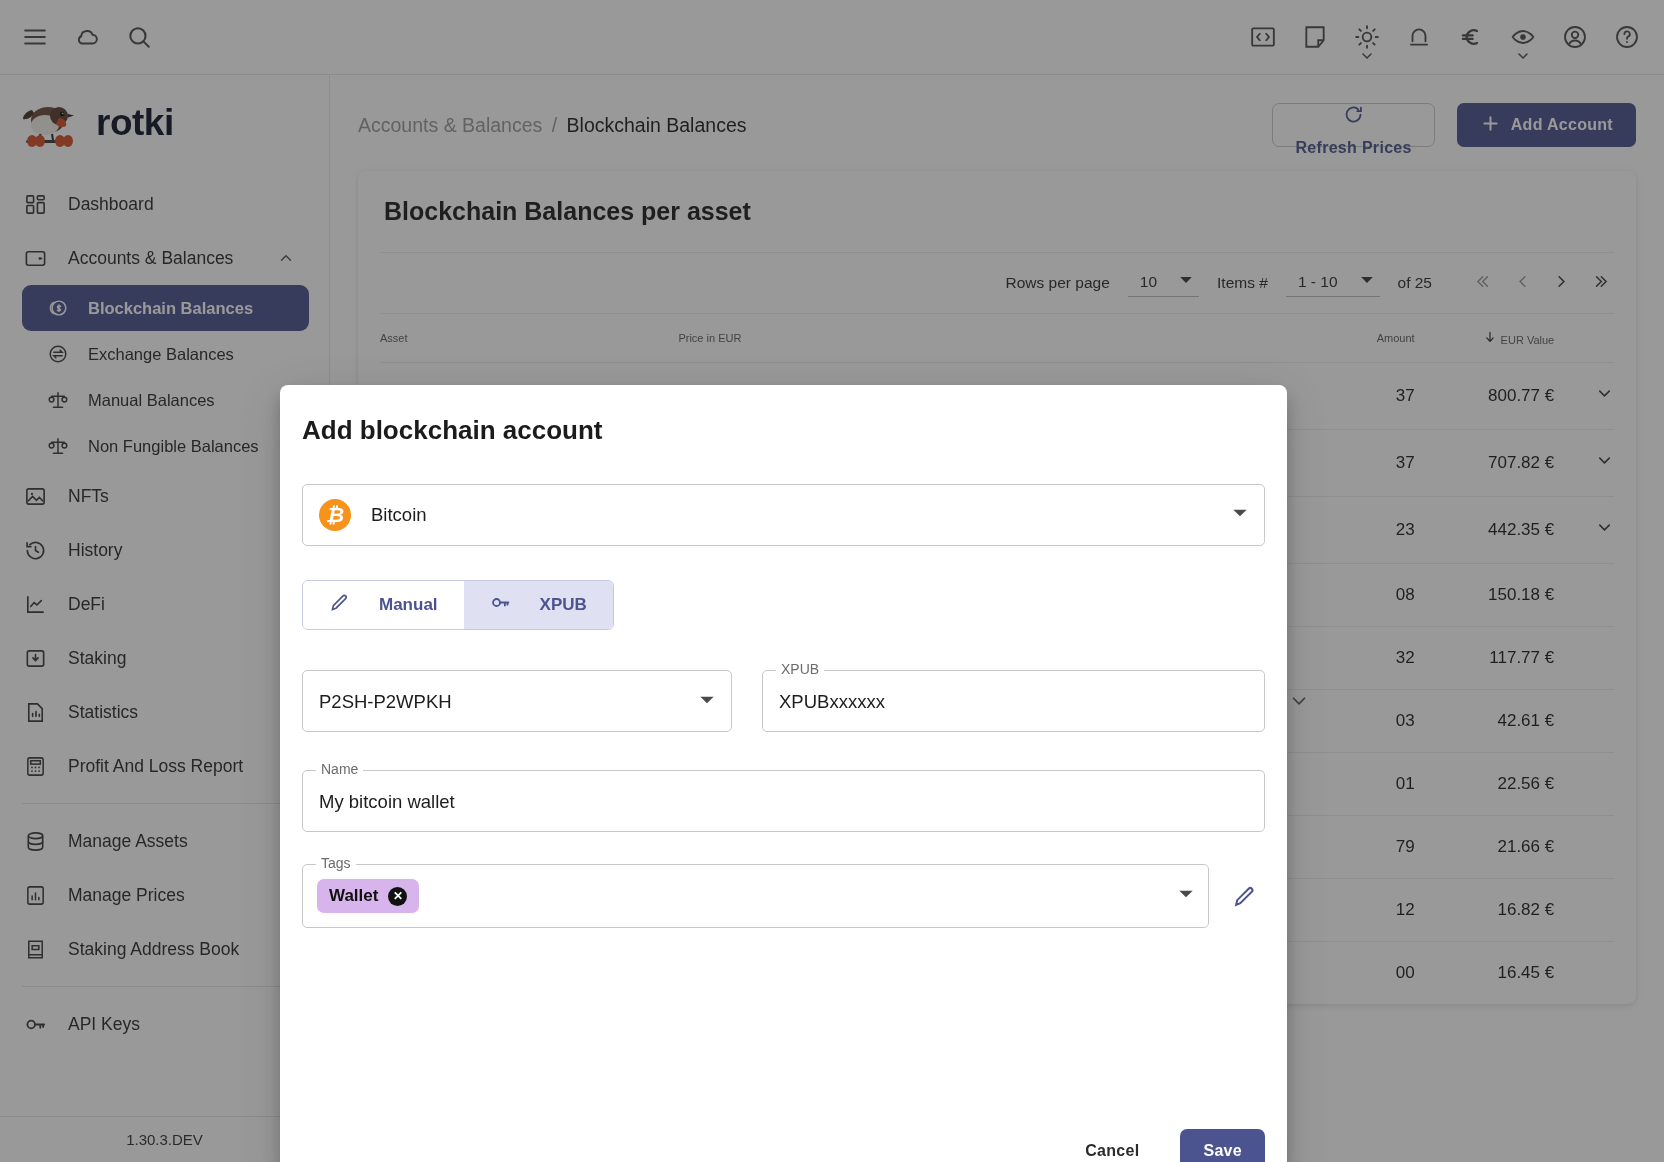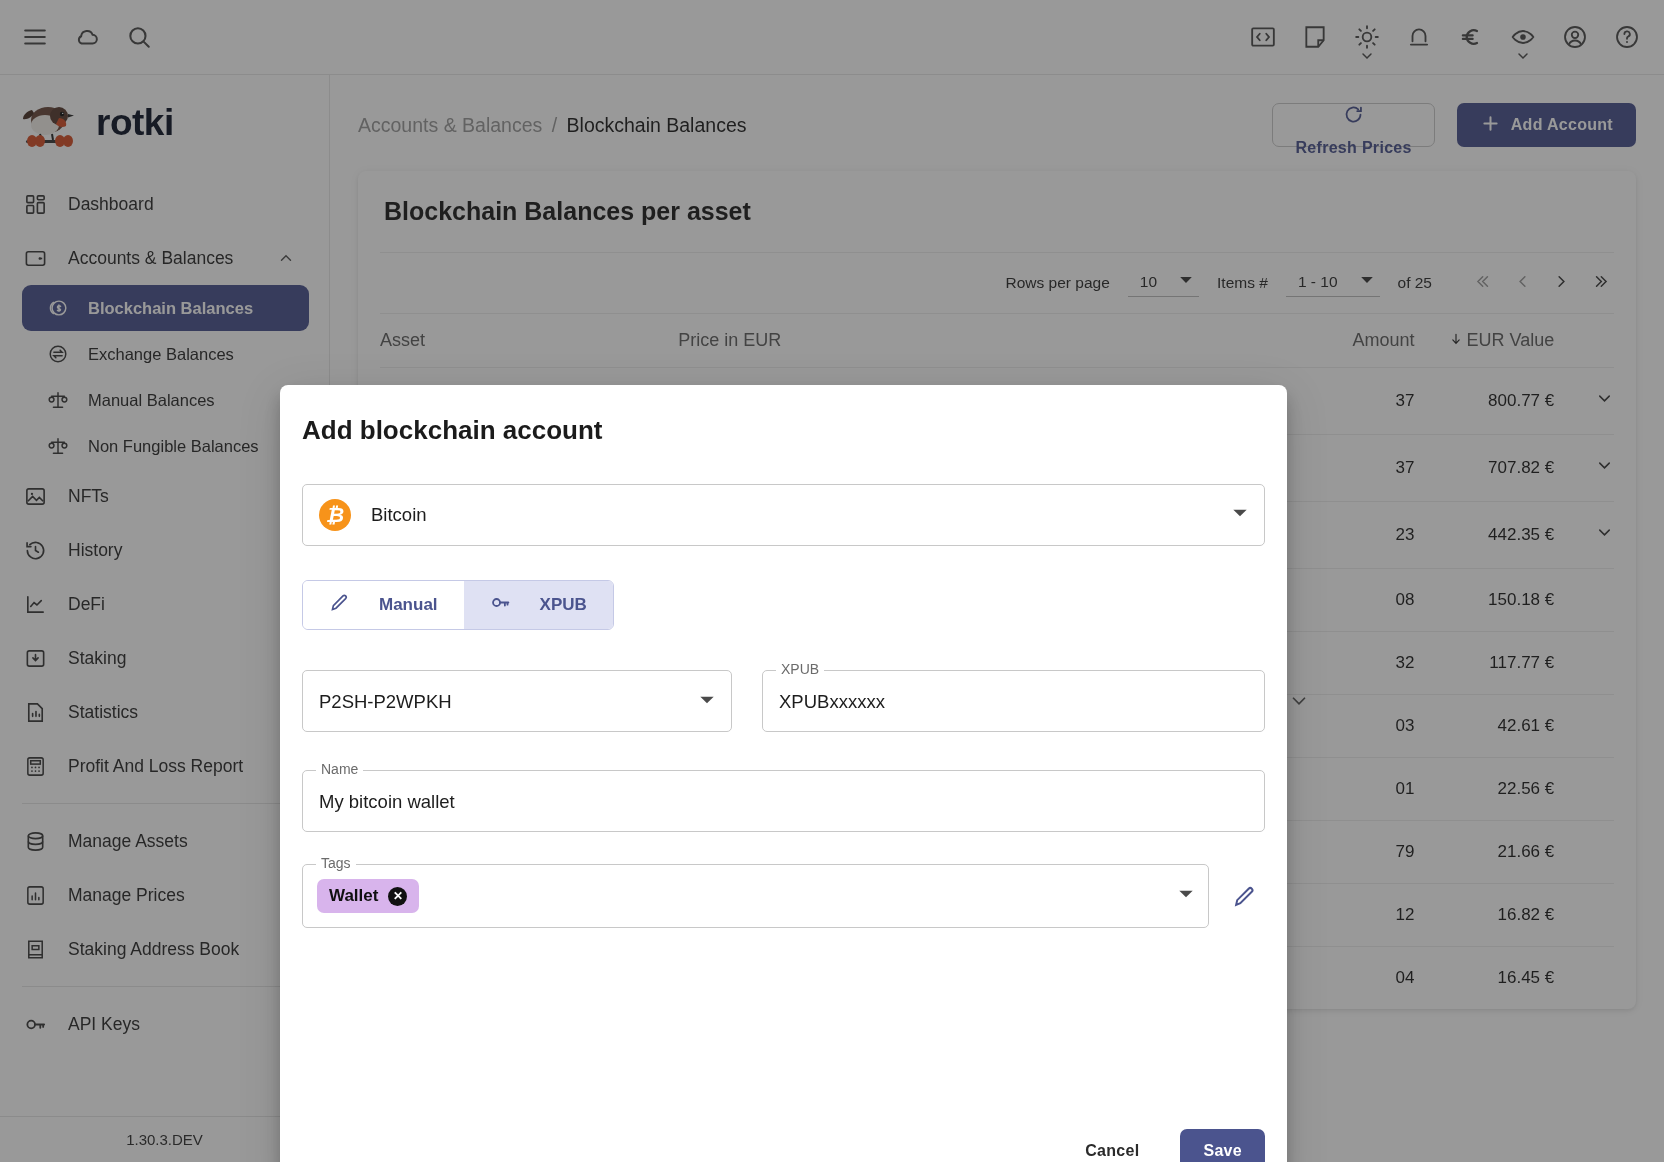--- a/index.html
+++ b/index.html
@@ -79,21 +79,21 @@
   .table-wrap { border-top: 1px solid #ececec; margin: 16px 22px 0 22px; }
   .pagination { display: flex; align-items: center; justify-content: flex-end; gap: 18px;
                 padding: 16px 4px; font-size: 15.5px; color: #2f2f2f; }
   .pg-label { color: #2f2f2f; }
   .pg-select { display: flex; align-items: center; gap: 22px; border-bottom: 1px solid #bdbdbd;
                padding: 4px 6px 5px 12px; min-width: 54px; justify-content: space-between; }
   .pg-arrows { display: flex; align-items: center; gap: 20px; margin-left: 24px; color: #9a9a9a; }
   .pg-arrows .en { color: #3a3a3a; }
 
   table { width: 100%; border-collapse: collapse; }
-  thead th { font-size: 18px; font-weight: 400; color: #616161; text-align: left;
+  thead th { font-size: 11px; font-weight: 400; color: #616161; text-align: left;
              padding: 16px 0 16px 0; border-top: 1px solid #ececec; white-space: nowrap; }
   thead th.r { text-align: right; }
   tbody td { font-size: 17px; color: #1f1f1f; padding: 21px 0; border-top: 1px solid #ededed; }
   tbody td.r { text-align: right; }
   .sort-ico { display: inline-block; margin-right: 4px; }
   .chev-cell { width: 60px; text-align: right; color: #3a3a3a; }
 
   
   .dialog {
     position: absolute; z-index: 100;
@@ -648,21 +648,21 @@
               <tr>
                   <td></td>
                   <td></td>
                   <td class="r">12</td>
                   <td class="r">16.82 €</td>
                   <td class="chev-cell"></td>
                 </tr>
               <tr>
                   <td></td>
                   <td></td>
-                  <td class="r">04</td>
+                  <td class="r">00</td>
                   <td class="r">16.45 €</td>
                   <td class="chev-cell"></td>
                 </tr>
             </tbody>
           </table>
         </div>
       </div>
     </div>
   </div>
 

